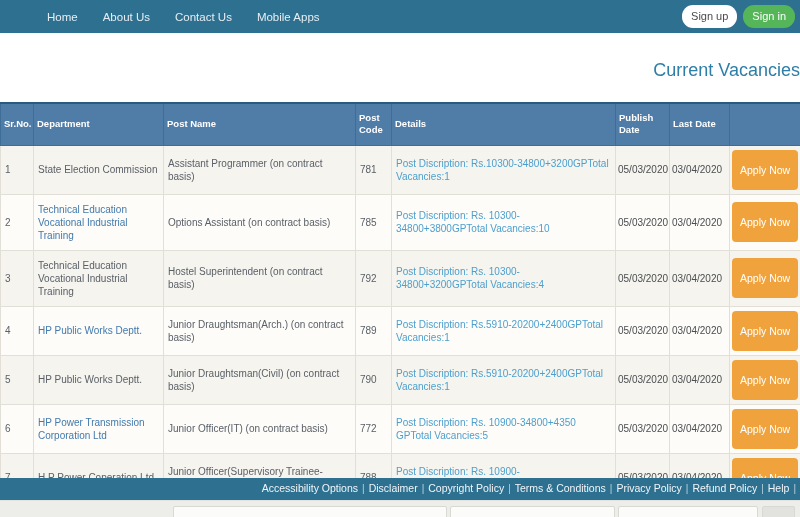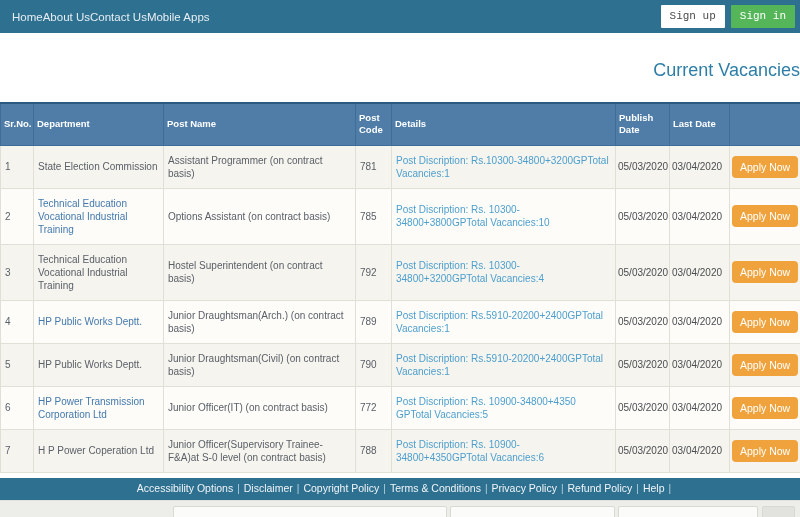--- a/index.html
+++ b/index.html
@@ -7,24 +7,24 @@
   body {
     width: 800px; height: 517px; position: relative; overflow: hidden;
     background: #ffffff; font-family: "Liberation Sans", sans-serif; cursor: default;
   }
 
   
   .navbar {
     height: 33px; background: var(--teal, #2e7090);
     display: flex; align-items: center; padding: 0 5px 0 12px;
   }
-  .nav-menu { display: flex; flex: 1; align-items: center; }
+  .nav-menu { display: flex; gap: 25px; flex: 1; align-items: center; margin-left: 35px; }
   .nav-item { color: #e6eef3; font-size: 11.5px; cursor: pointer; white-space: nowrap; }
   .nav-actions { display: flex; gap: 6px; align-items: center; }
-  .btn { font-size: 11px; padding: 5px 9px; border-radius: 1px; border: none; cursor: pointer; font-family: Liberation Mono, monospace; line-height: 1.1; }
+  .btn { font-size: 11px; padding: 5px 9px; border-radius: 11px; border: none; cursor: pointer; font-family: Liberation Sans, sans-serif; line-height: 1.1; }
   .btn-signup { background: #ffffff; color: #4a4a4a; }
   .btn-signin { background: var(--green, #55b559); color: #ffffff; }
 
   
   .page-title {
     color: var(--title-blue, #2e7ea7); text-align: right;
     font-size: 18px; font-weight: 400; margin: 27px 0 21px 0;
   }
 
   
@@ -44,28 +44,28 @@
     word-wrap: break-word;
   }
   tbody tr:nth-child(odd)  { background: #f6f4ee; }
   tbody tr:nth-child(even) { background: #fdfcf9; }
   td.dept-link    { color: var(--link-blue, #4379ad); cursor: pointer; }
   td.details-link { color: var(--details-blue, #4c9fce); cursor: pointer; }
   td.date-cell    { white-space: nowrap; padding: 8px 2px; color: #4a4d51; margin-top: 48px; }
   td.apply-cell   { text-align: center; padding: 4px 2px; }
   .apply-btn {
     display: inline-block; background: var(--orange, #f0a33c); color: #ffffff;
-    font-size: 10.5px; padding: 5px 8px; border-radius: 4px; border: none;
+    font-size: 10.5px; padding: 14px 8px; border-radius: 4px; border: none;
     cursor: pointer; font-family: inherit; white-space: nowrap;
   }
 
   
   .footer {
     position: absolute; left: 0; bottom: 17px; width: 800px;
-    background: var(--teal, #2e7090); text-align: center; padding: 4px 0 6px 12px;
+    background: var(--teal, #2e7090); text-align: right; padding: 4px 0 6px 12px;
   }
   .footer-links { font-size: 10.5px; }
   .footer-link { color: #f0f5f8; cursor: pointer; }
   .footer-sep { color: #b9d2dd; margin: 0 4px; font-size: 10px; }
   .footer-copy { font-size: 10px; color: #e9f0f4; margin-top: 3px; }
 
   
   .bottom-strip {
     position: absolute; left: 0; bottom: 0; width: 800px; height: 17px;
     background: #ededea; border-top: 1px solid #e2e2de; overflow: hidden;

